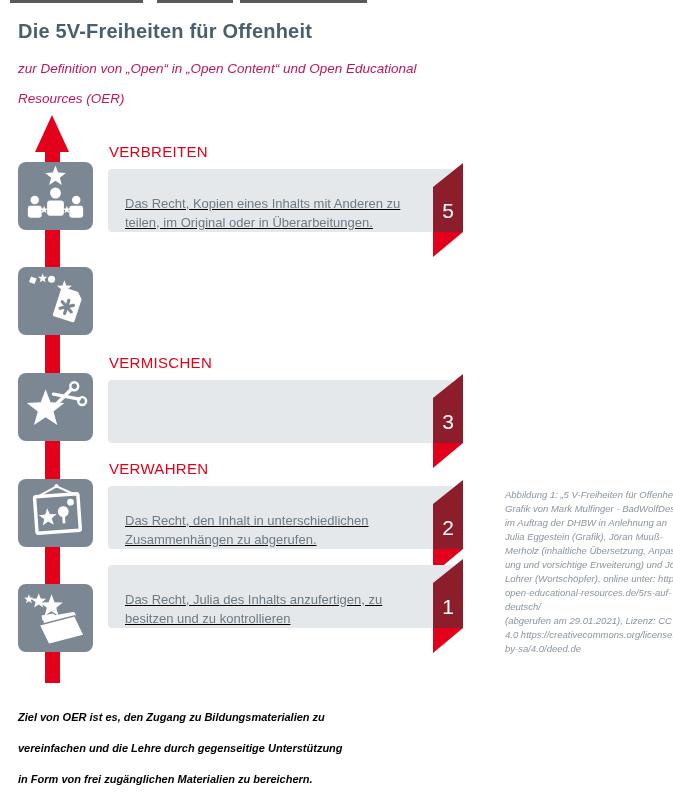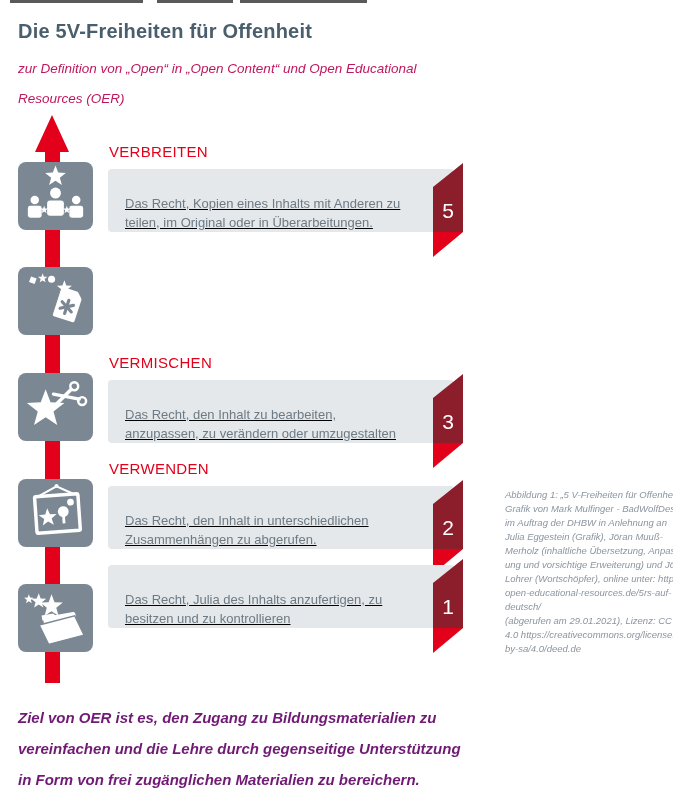--- a/index.html
+++ b/index.html
@@ -57,21 +57,21 @@
   .ribbon-number{
     position:absolute;bottom:36px;left:0;width:100%;text-align:center;
     color:#ffffff;font-size:21px;line-height:21px;
   }
   .caption{
     position:absolute;left:505px;top:488px;margin:0;
     font-size:9.5px;font-style:italic;color:#8b95a0;line-height:14px;white-space:pre;
   }
   .footer-note{
     position:absolute;left:18px;top:702px;margin:0;
-    font-size:15px;font-weight:bold;font-style:italic;color:#701a75;
+    font-size:11px;font-weight:bold;font-style:italic;color:#000000;
     line-height:31px;white-space:pre;
   }
 </style>
 </head>
 <body>
 
 <div class="canvas">
 
   <div class="crop-remnant" style="left:10px;width:133px"></div>
   <div class="crop-remnant" style="left:157px;width:76px"></div>
@@ -170,31 +170,30 @@
         <div class="ribbon-tail"></div>
         <div class="ribbon-number">5</div>
       </div>
     </div>
   </section>
 
 
   <section class="row row3">
     <h2 class="row-title">VERMISCHEN</h2>
     <div class="box">
-      <p class="box-text">Das Recht, den Inhalt zu bearbeiten, anzupassen, zu verändern oder umzugestalten</p>
       <div class="ribbon">
         <div class="ribbon-top"></div>
         <div class="ribbon-tail"></div>
         <div class="ribbon-number">3</div>
       </div>
     </div>
   </section>
 
   <section class="row row4">
-    <h2 class="row-title">VERWENDEN</h2>
+    <h2 class="row-title">VERWAHREN</h2>
     <div class="box">
       <p class="box-text">Das Recht, den Inhalt in unterschiedlichen Zusammenhängen zu abgerufen.</p>
       <div class="ribbon">
         <div class="ribbon-top"></div>
         <div class="ribbon-tail"></div>
         <div class="ribbon-number">2</div>
       </div>
     </div>
   </section>
 

